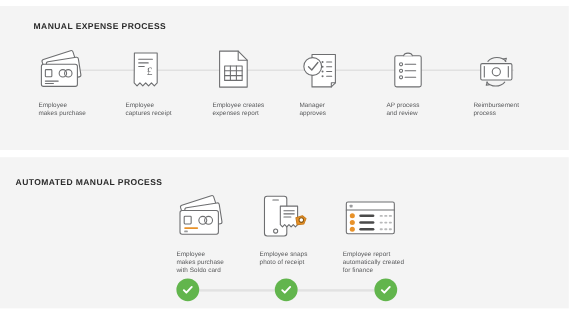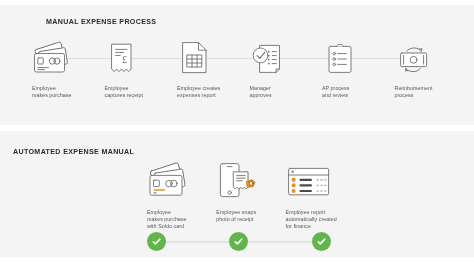--- a/index.html
+++ b/index.html
@@ -33,21 +33,21 @@
 
   .section-title {
     position: absolute;
     font-size: 7.1px;
     font-weight: bold;
     letter-spacing: 0.35px;
     color: #2b2b2b;
     white-space: nowrap;
     font-family: "Liberation Sans", sans-serif;
   }
-  .title-manual { left: 30px; top: 13px; padding-left: 16px; }
+  .title-manual { left: 12px; top: 13px; padding-left: 16px; }
   .title-auto   { left: 13px; top: 17px; }
 
   
   .steps {
     position: absolute;
     display: flex;
     align-items: flex-start;
   }
   .steps-manual {
     left: 22px;
@@ -270,21 +270,21 @@
         <div class="step-label">
           <div>Reimbursement</div>
           <div>process</div>
         </div>
       </div>
 
     </div>
   </div>
 
   <div class="panel panel-auto">
-    <div class="section-title title-auto">AUTOMATED EXPENSE MANUAL</div>
+    <div class="section-title title-auto">AUTOMATED MANUAL PROCESS</div>
   </div>
 
   <div class="steps steps-auto">
 
     <div class="step">
       <div class="icon-box">
         <svg width="48" height="36" viewBox="0 0 48 36">
           <g fill="none" stroke="#6d6e70" stroke-width="0.9" stroke-linejoin="round" stroke-linecap="round">
             <rect x="6" y="2.6" width="29" height="17.6" rx="1.6" transform="rotate(-18 20.5 11.4)" fill="#ffffff"></rect>
             <rect x="9" y="7" width="29" height="17.6" rx="1.6" transform="rotate(-9 23.5 15.8)" fill="#ffffff"></rect>

